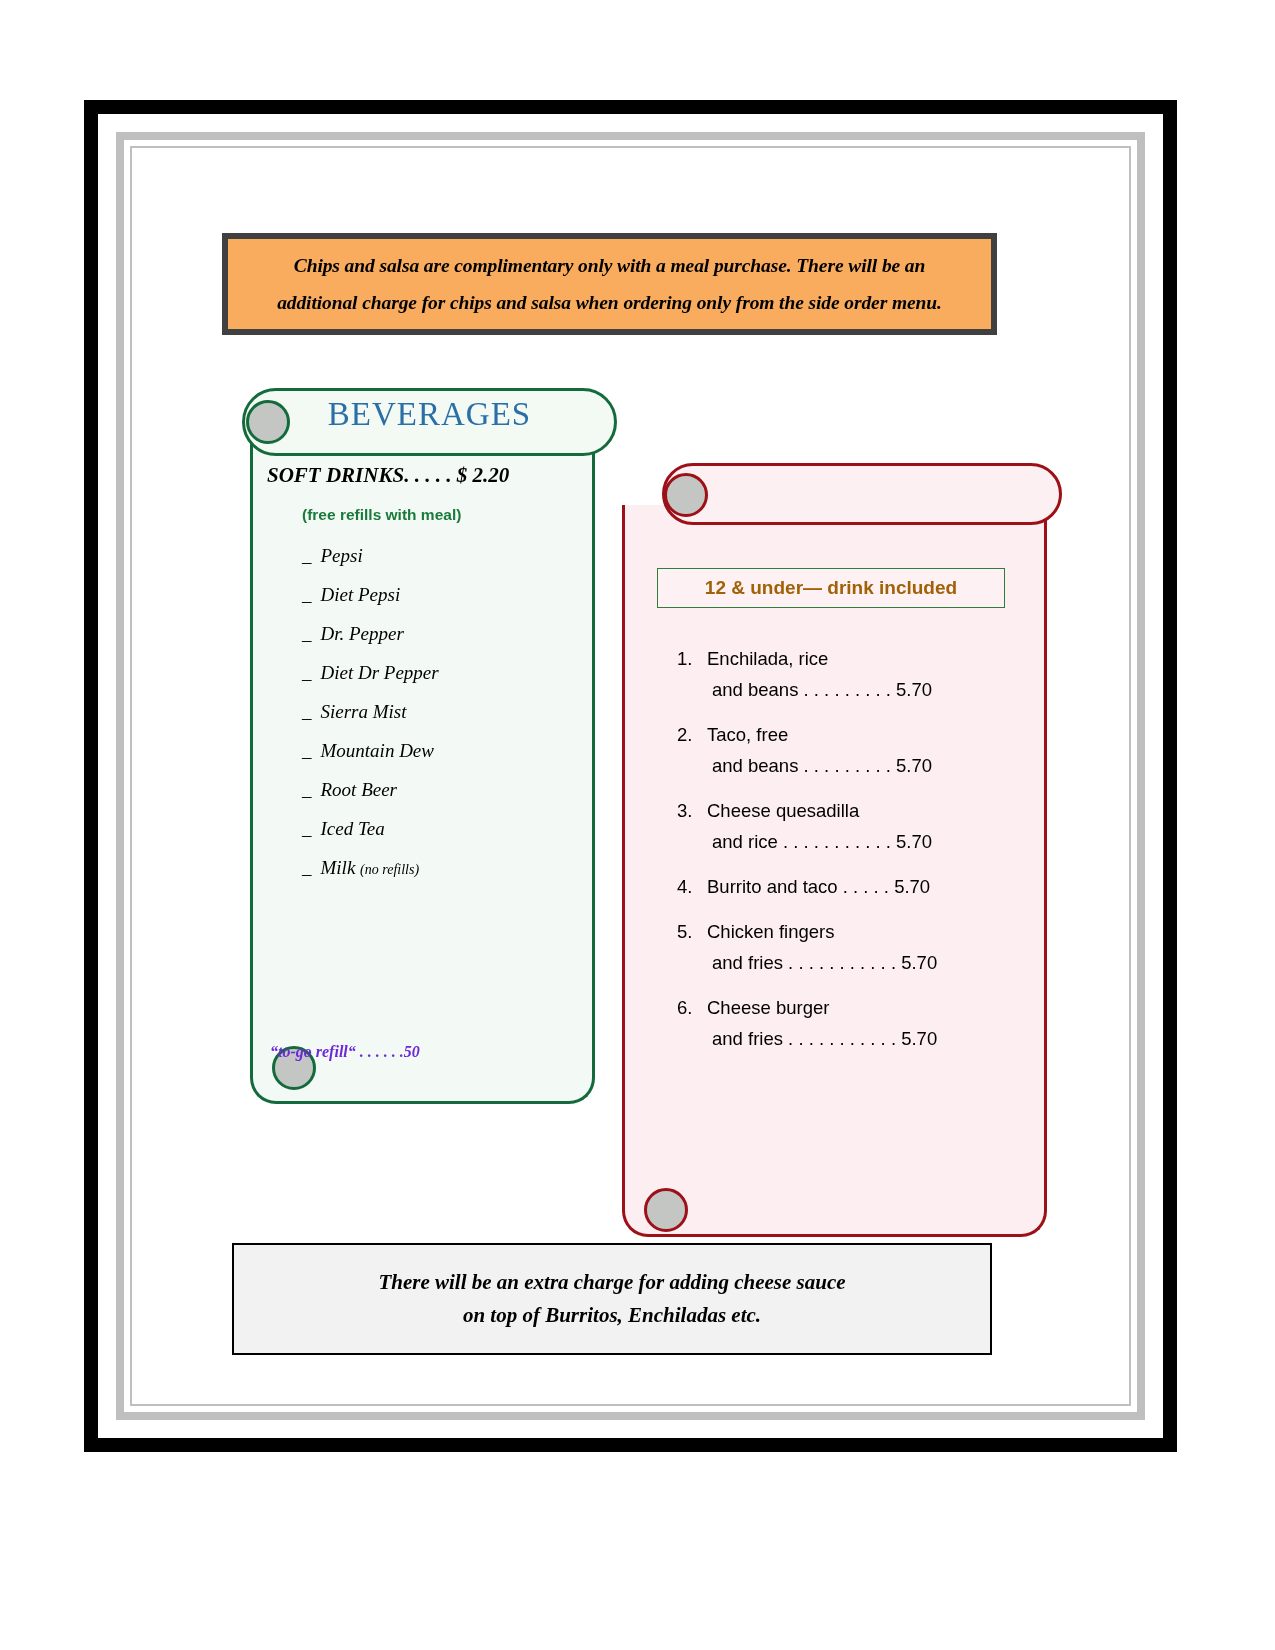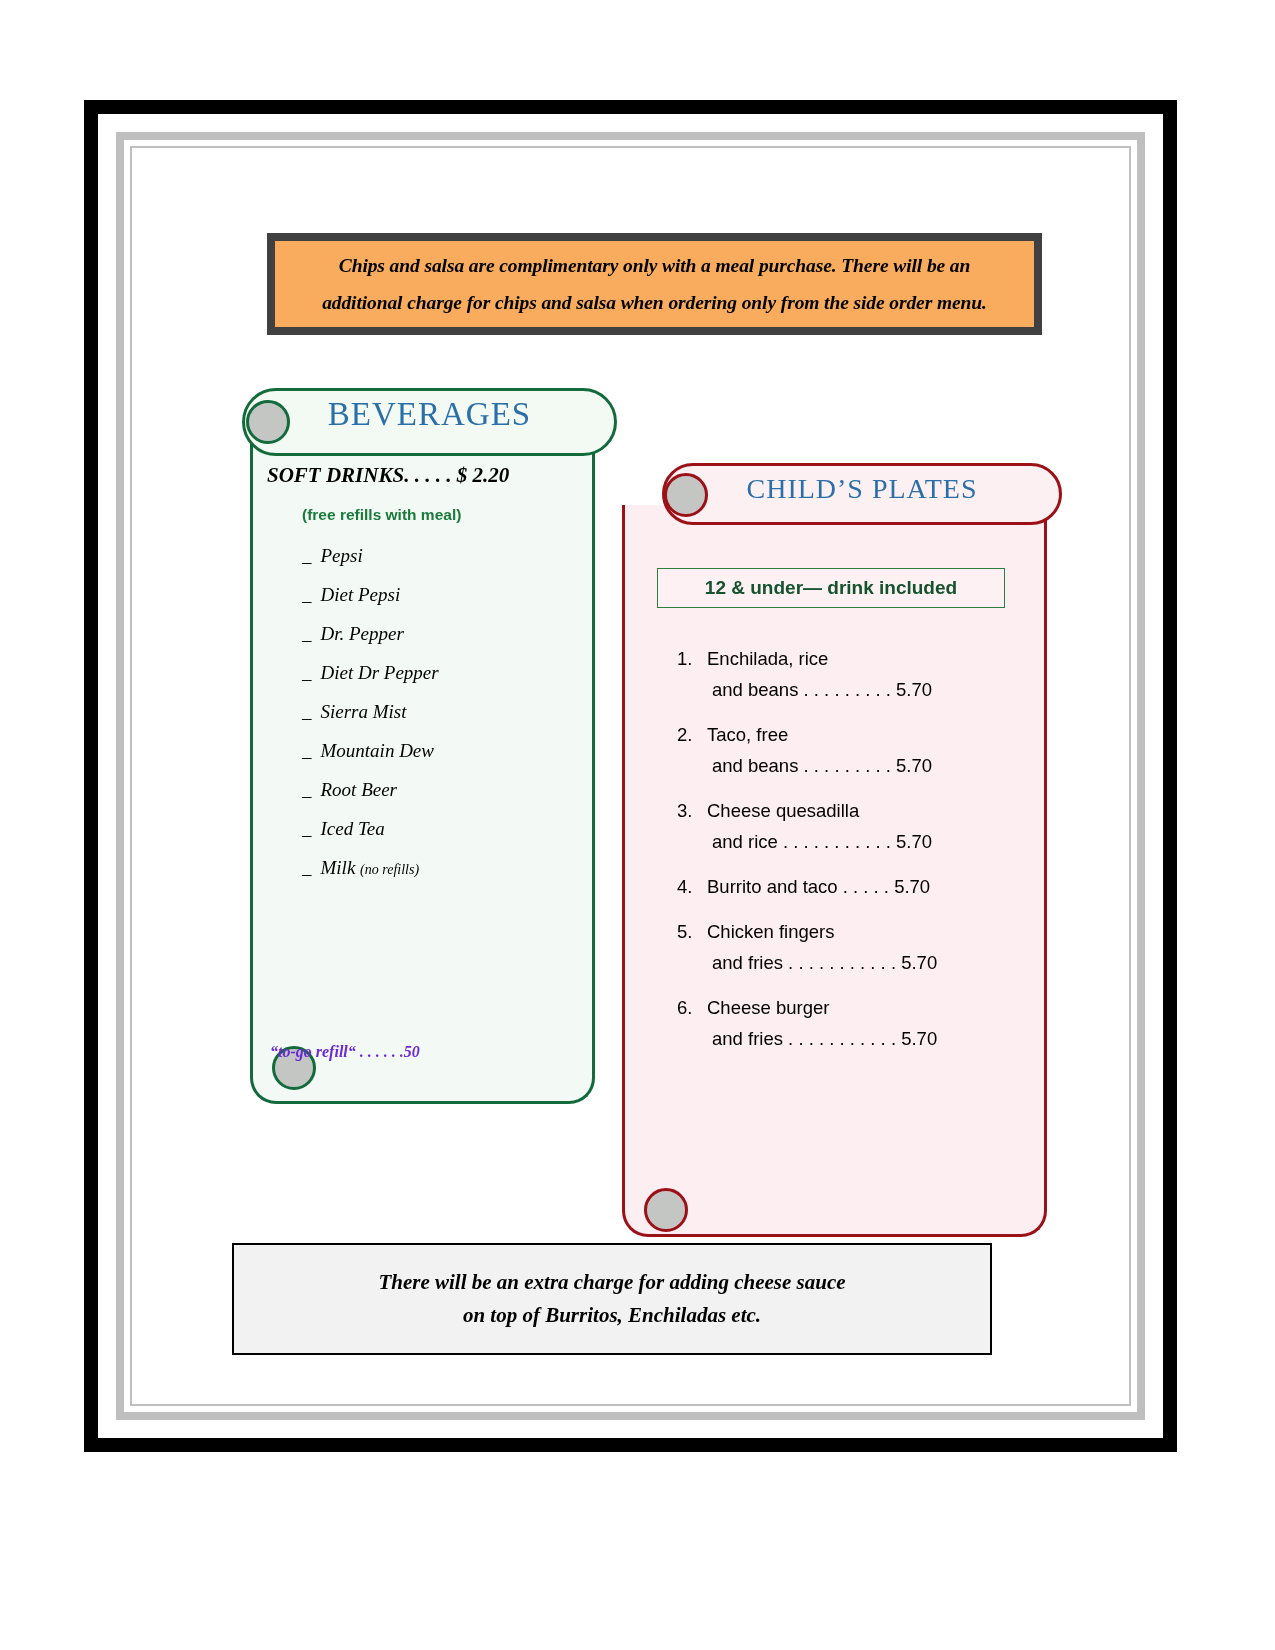--- a/index.html
+++ b/index.html
@@ -47,28 +47,27 @@
   }
 
   
   .notice-top {
     position: absolute;
     left: 90px;
     top: 85px;
     width: 775px;
     height: 102px;
     background: #f9ac5e;
-    border: 8px solid #404040;
+    border: 6px solid #404040;
     box-sizing: border-box;
     display: flex;
     flex-direction: column;
     align-items: center;
     justify-content: center;
     padding: 4px 3px;
-    margin-left: 45px;
   }
   .notice-top .line {
     font-family: "Liberation Serif", serif;
     font-style: italic;
     font-weight: bold;
     font-size: 19.5px;
     color: #000000;
     line-height: 1.0;
     text-align: center;
     margin: 9px 0;
@@ -229,21 +228,21 @@
     background: #fdf1f4;
     box-sizing: border-box;
     display: flex;
     align-items: center;
     justify-content: center;
   }
   .under-box .txt {
     font-family: "Liberation Sans", sans-serif;
     font-weight: bold;
     font-size: 19px;
-    color: #14532d;
+    color: #a16207;
   }
   .kid-list {
     position: absolute;
     left: 55px; top: 180px;
     width: 370px;
   }
   .kid-item {
     font-family: "Liberation Sans", sans-serif;
     font-size: 18.5px;
     color: #000;
@@ -321,21 +320,20 @@
           <div class="drink-item"><span class="dash">_</span><span>Milk</span> <span class="small">(no refills)</span></div>
         </div>
 
 
         <div class="togo">“to-go  refill“ . . . . . .50</div>
       </div>
 
       <div class="scroll kid-scroll">
         <div class="kid-main"></div>
         <div class="kid-head"></div>
-        <div class="kid-title">CHILD’S  PLATES</div>
         <div class="curl curl-red kid-curl-top"></div>
         <div class="curl curl-red kid-curl-bot"></div>
 
         <div class="under-box">
           <span class="txt">12 &amp; under— drink included</span>
         </div>
 
         <div class="kid-list">
           <div class="kid-item">
             <div class="kid-line1"><span class="num">1.</span><span>Enchilada, rice</span></div>

